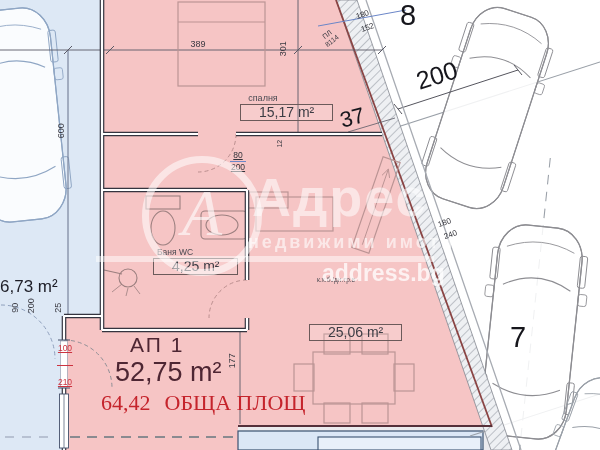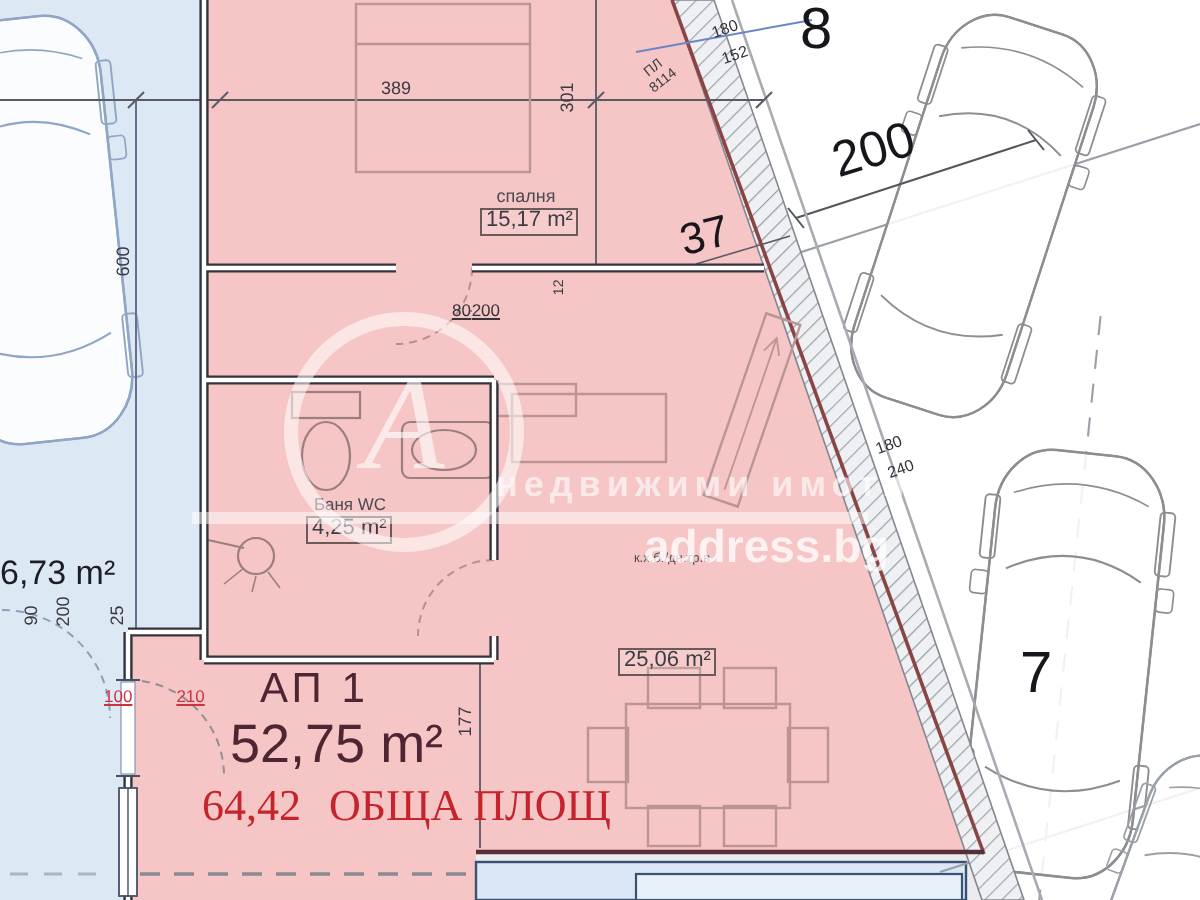--- a/index.html
+++ b/index.html
@@ -4,24 +4,24 @@
 <style>
   html,body{margin:0;padding:0;background:#fff;}
   #stage{position:relative;width:600px;height:450px;overflow:hidden;background:#fff;
          font-family:"Liberation Sans",sans-serif;}
   #plan-svg{position:absolute;left:0;top:0;}
   .lbl{position:absolute;z-index:3;color:#33333a;line-height:1.05;white-space:nowrap;}
   .ctr{text-align:center;}
   .rot90{transform:rotate(-90deg);transform-origin:center center;}
   .dim{font-size:9px;color:#3a3a42;}
   .dim-sm{font-size:7px;color:#3a3a42;}
-  .areabox{border:1px solid #6b5a5a;padding:0 2px;background:rgba(255,255,255,0.12);
-           font-size:11px;color:#3c3c44;display:inline-block;}
+  .areabox{border:1px solid #6b5a5a;padding:0 18px;background:rgba(255,255,255,0.12);
+           font-size:14px;color:#3c3c44;display:inline-block;}
   .room-name{font-size:9px;color:#4a4a52;}
-  .stack{display:flex;flex-direction:row;align-items:center;font-size:8.5px;text-decoration:underline;}
+  .stack{display:flex;flex-direction:column;align-items:center;font-size:8.5px;text-decoration:underline;}
   .stack .sep{width:16px;height:0;border-top:1px solid #6b86c8;margin:1px 0;}
   .red-dim{color:#cc3340;gap:11px;}
   .red-dim .sep{border-top-color:#cc3340;}
   .big-num{font-size:29px;color:#16161c;letter-spacing:1px;}
   .ap-id{font-size:21px;color:#4e2633;letter-spacing:2px;}
   .ap-area{font-size:27px;color:#4e2633;}
   .total{font-family:"Liberation Serif",serif;font-size:22px;color:#c5242c;display:flex;gap:14px;}
   .adj-area{font-size:17px;color:#1d1d26;}
   
   .wm{position:absolute;z-index:5;pointer-events:none;}
@@ -221,16 +221,17 @@
   <span>64,42</span>
   <span>ОБЩА ПЛОЩ</span>
 </div>
 
 <div class="lbl adj-area" style="left:0px;top:278px;">6,73 m²</div>
 
 <div class="wm wm-line"></div>
 <div class="wm wm-circle">
   <span class="wm-letter">А</span>
 </div>
+<div class="wm wm-brand">Адрес</div>
 <div class="wm wm-sub">недвижими имоти</div>
 <div class="wm wm-domain">address.bg</div>
 
 </div>
 
 </body></html>

